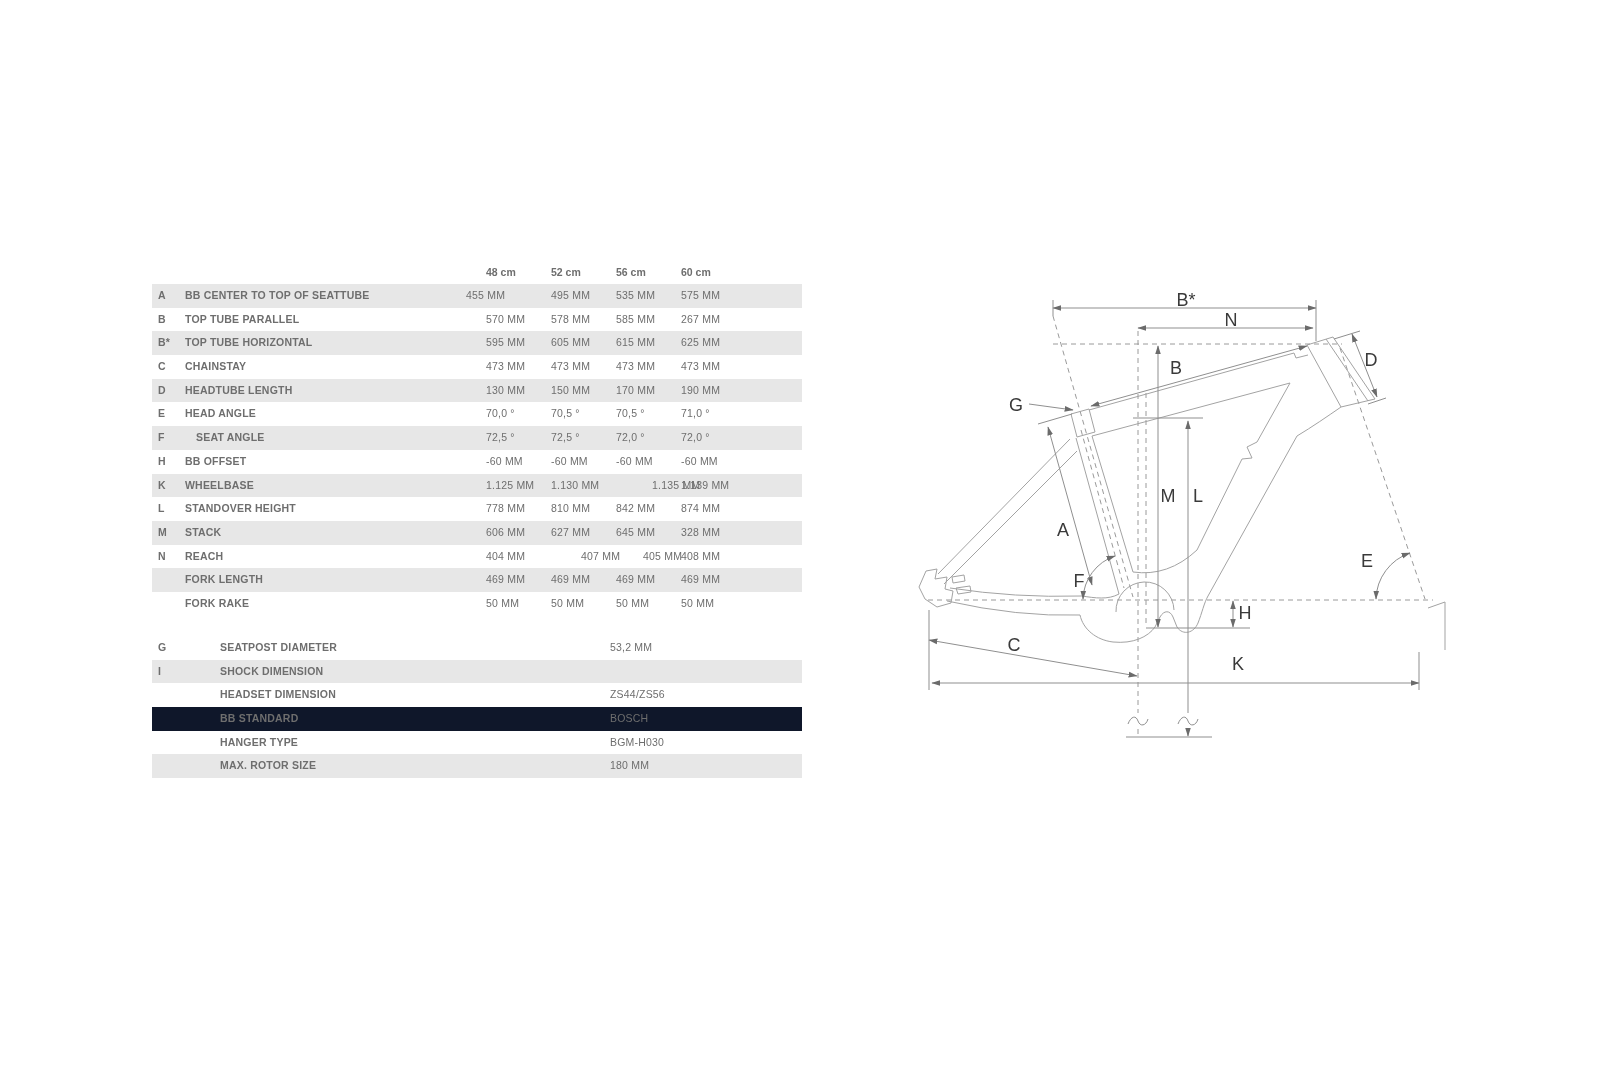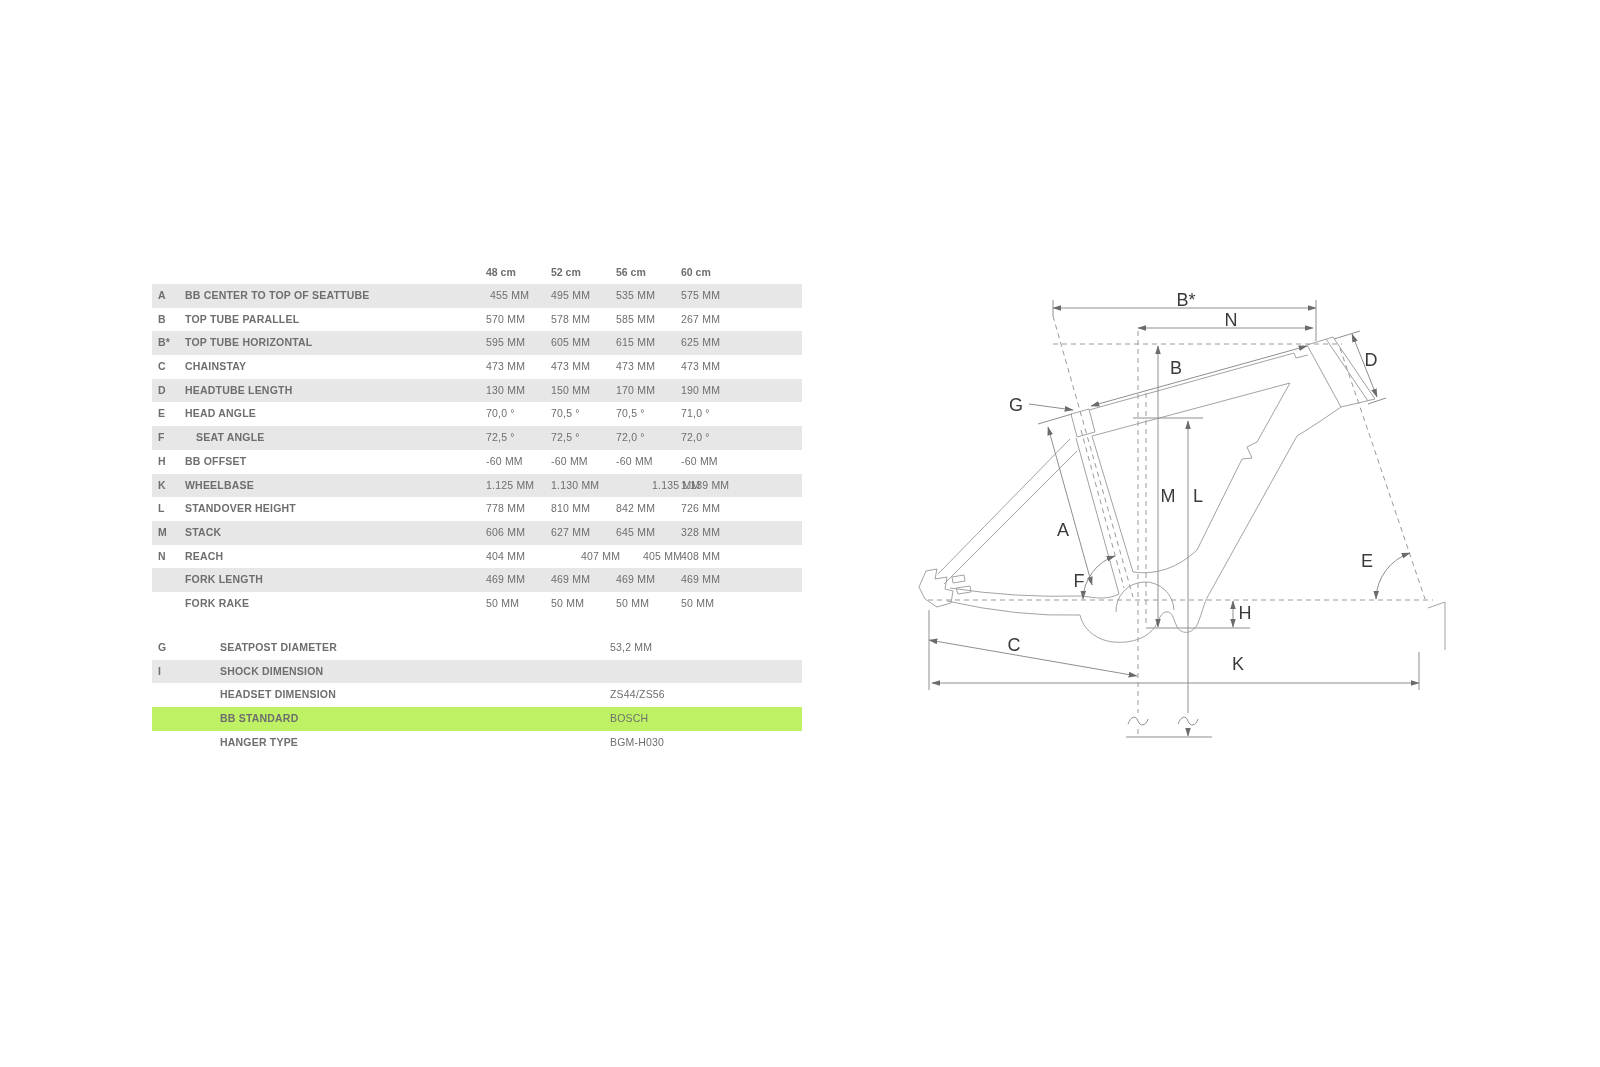--- a/index.html
+++ b/index.html
@@ -38,21 +38,21 @@
   <div class="gt-header">
       <span style="left: 334px;">48 cm</span>
       <span style="left: 399px;">52 cm</span>
       <span style="left: 464px;">56 cm</span>
       <span style="left: 529px;">60 cm</span>
     </div>
   <div>
       <div class="gt-row" style="background: rgb(231, 231, 231);">
         <span class="gt-letter">A</span>
         <span class="gt-label" style="left: 33px;">BB CENTER TO TOP OF SEATTUBE</span>
-        <span style="left: 338px;">455 MM</span>
+        <span style="left: 314px;">455 MM</span>
         <span style="left: 399px;">495 MM</span>
         <span style="left: 464px;">535 MM</span>
         <span style="left: 529px;">575 MM</span>
       </div>
       <div class="gt-row">
         <span class="gt-letter">B</span>
         <span class="gt-label" style="left: 33px;">TOP TUBE PARALLEL</span>
         <span style="left: 334px;">570 MM</span>
         <span style="left: 399px;">578 MM</span>
         <span style="left: 464px;">585 MM</span>
@@ -113,21 +113,21 @@
         <span style="left: 399px;">1.130 MM</span>
         <span style="left: 464px; margin-left: 36px;">1.135 MM</span>
         <span style="left: 529px;">1.139 MM</span>
       </div>
       <div class="gt-row">
         <span class="gt-letter">L</span>
         <span class="gt-label" style="left: 33px;">STANDOVER HEIGHT</span>
         <span style="left: 334px;">778 MM</span>
         <span style="left: 399px;">810 MM</span>
         <span style="left: 464px;">842 MM</span>
-        <span style="left: 529px;">726 MM</span>
+        <span style="left: 529px;">874 MM</span>
       </div>
       <div class="gt-row" style="background: rgb(231, 231, 231);">
         <span class="gt-letter">M</span>
         <span class="gt-label" style="left: 33px;">STACK</span>
         <span style="left: 334px;">606 MM</span>
         <span style="left: 399px;">627 MM</span>
         <span style="left: 464px;">645 MM</span>
         <span style="left: 529px;">328 MM</span>
       </div>
       <div class="gt-row">
@@ -167,29 +167,34 @@
       <div class="gt-row" style="background: rgb(231, 231, 231);">
         <span class="gt-letter">I</span>
         <span class="gt-label" style="left: 68px;">SHOCK DIMENSION</span>
         <span style="left: 458px;"></span>
       </div>
       <div class="gt-row">
         <span class="gt-letter"></span>
         <span class="gt-label" style="left: 68px;">HEADSET DIMENSION</span>
         <span style="left: 458px;">ZS44/ZS56</span>
       </div>
-      <div class="gt-row" style="background: #bef264;">
+      <div class="gt-row" style="background: #0f172a;">
         <span class="gt-letter"></span>
         <span class="gt-label" style="left: 68px;">BB STANDARD</span>
         <span style="left: 458px;">BOSCH</span>
       </div>
       <div class="gt-row">
         <span class="gt-letter"></span>
         <span class="gt-label" style="left: 68px;">HANGER TYPE</span>
         <span style="left: 458px;">BGM-H030</span>
+      </div>
+      <div class="gt-row" style="background: rgb(231, 231, 231);">
+        <span class="gt-letter"></span>
+        <span class="gt-label" style="left: 68px;">MAX. ROTOR SIZE</span>
+        <span style="left: 458px;">180 MM</span>
       </div>
     </div>
 </div>
 
 <div id="diagram-wrap">
 <svg id="diag" viewBox="890 268 575 485" xmlns="http://www.w3.org/2000/svg">
   <defs>
     <marker id="arr" viewBox="0 0 10 10" refX="9.3" refY="5" markerWidth="9" markerHeight="9" orient="auto-start-reverse">
       <path d="M0,1.8 L10,5 L0,8.2 Z" fill="#6b6b6b"></path>
     </marker>

